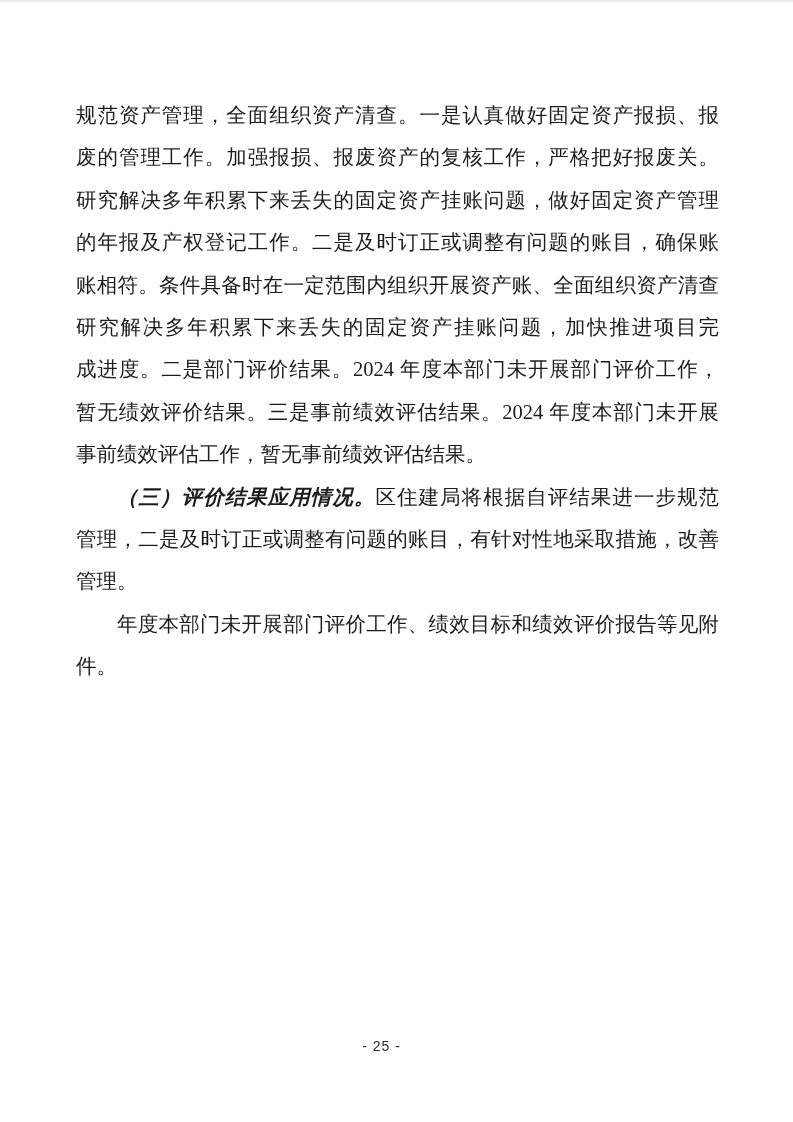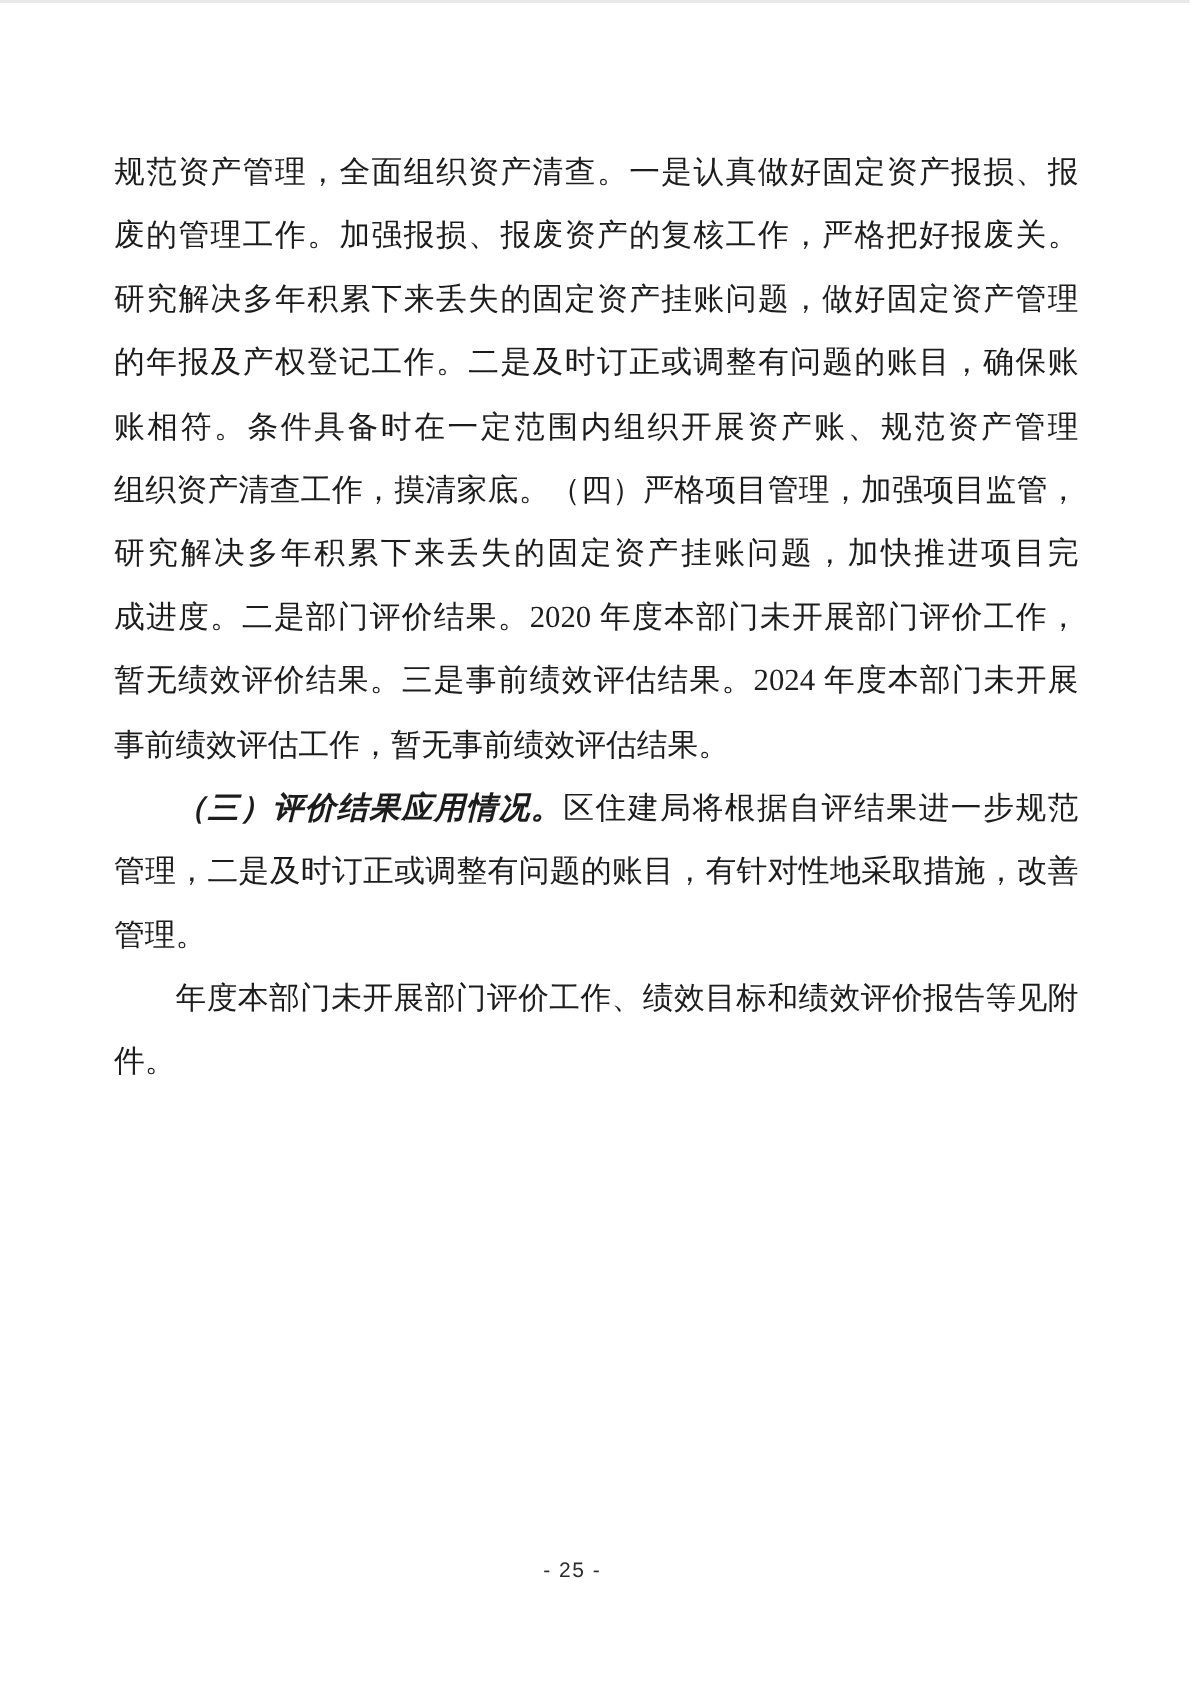--- a/index.html
+++ b/index.html
@@ -67,24 +67,23 @@
 <body>
 
 <div class="page">
 
   <div class="text-block">
 
     <div class="line">规范资产管理，全面组织资产清查。一是认真做好固定资产报损、报</div>
     <div class="line">废的管理工作。加强报损、报废资产的复核工作，严格把好报废关。</div>
     <div class="line">研究解决多年积累下来丢失的固定资产挂账问题，做好固定资产管理</div>
     <div class="line">的年报及产权登记工作。二是及时订正或调整有问题的账目，确保账</div>
-    <div class="line">账相符。条件具备时在一定范围内组织开展资产账、规范资产管理</div>
-    <div class="line">组织资产清查工作，摸清家底。（四）严格项目管理，加强项目监管，</div>
+    <div class="line">账相符。条件具备时在一定范围内组织开展资产账、全面组织资产清查</div>
     <div class="line">研究解决多年积累下来丢失的固定资产挂账问题，加快推进项目完</div>
-    <div class="line">成进度。二是部门评价结果。2020 年度本部门未开展部门评价工作，</div>
+    <div class="line">成进度。二是部门评价结果。2024 年度本部门未开展部门评价工作，</div>
     <div class="line">暂无绩效评价结果。三是事前绩效评估结果。2024 年度本部门未开展</div>
     <div class="line end">事前绩效评估工作，暂无事前绩效评估结果。</div>
 
     <div class="line indent"><span class="bold">（三）评价结果应用情况。</span><span>区住建局将根据自评结果进一步规范</span></div>
     <div class="line">管理，二是及时订正或调整有问题的账目，有针对性地采取措施，改善</div>
     <div class="line end">管理。</div>
 
     <div class="line indent">年度本部门未开展部门评价工作、绩效目标和绩效评价报告等见附</div>
     <div class="line end">件。</div>
 

